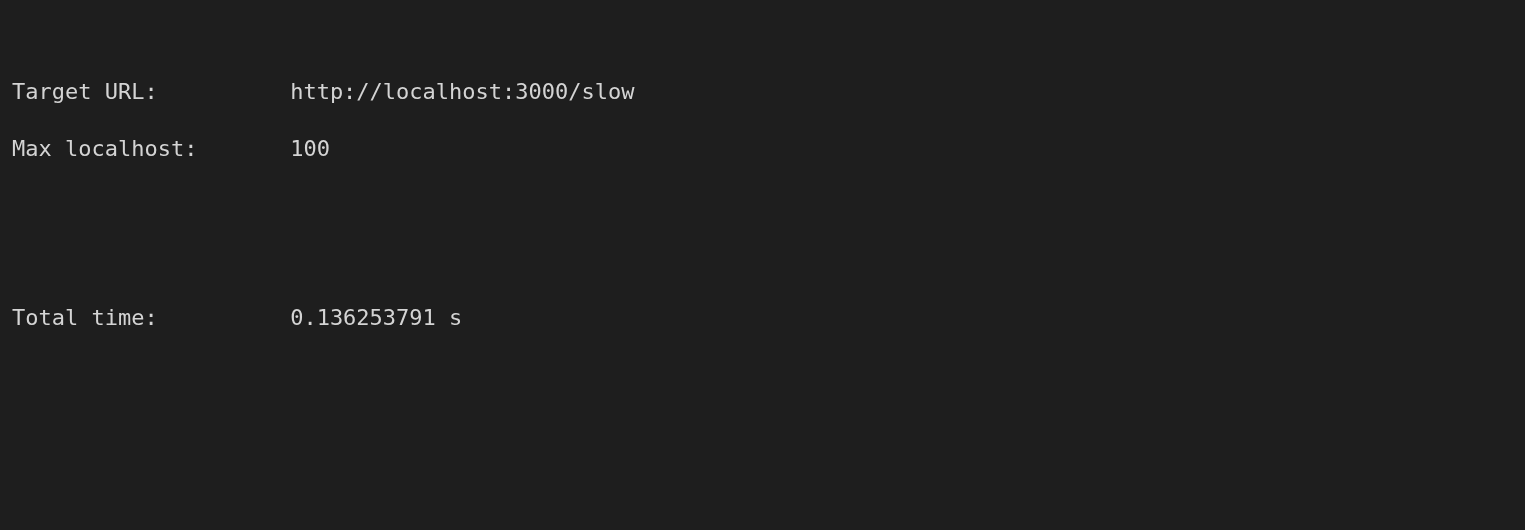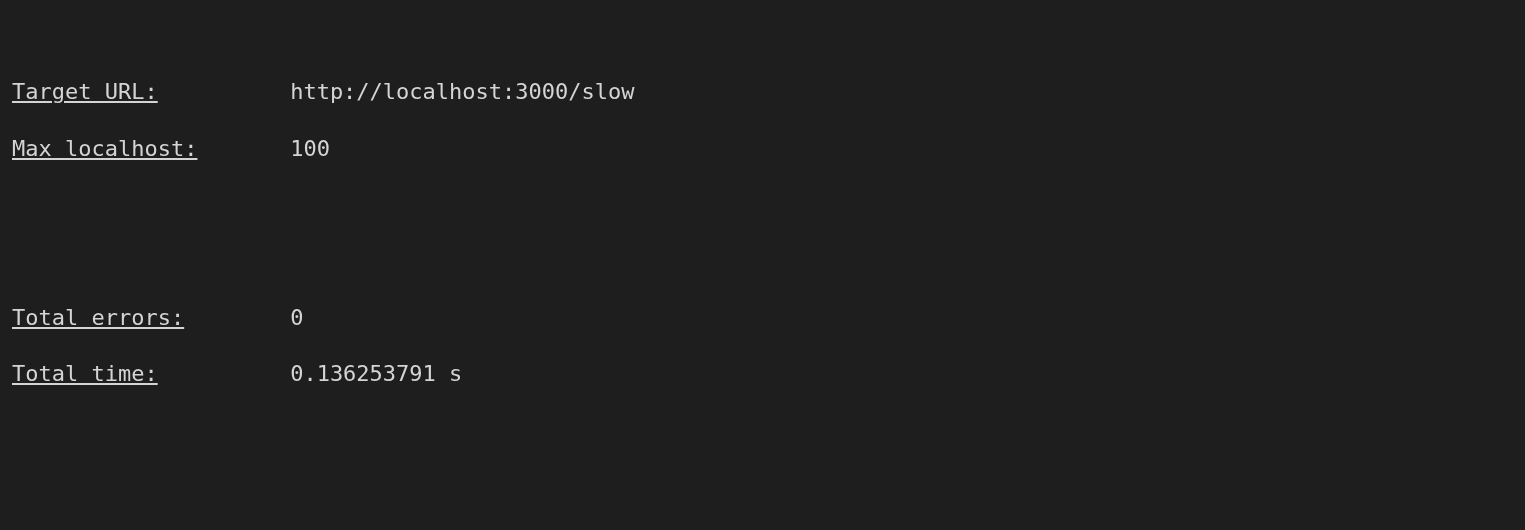--- a/index.html
+++ b/index.html
@@ -11,34 +11,33 @@
       font-size: 22px;
       color: #d4d4d4;
       overflow: hidden;
     }
     .terminal {
       padding: 22px 12px;
       line-height: 1.28;
       white-space: pre;
     }
     .row { display: block; }
-    .lbl { display: inline-block; width: 21ch; text-decoration: underline; }
+    .lbl { display: inline-block; width: 21ch; }
     .blank { height: 1.28em; }
   </style>
 </head>
 <body>
 
 <div class="terminal">
 
 <span class="row"><span class="lbl">Target URL:</span><span>http://localhost:3000/slow</span></span>
 <span class="row"><span class="lbl">Max localhost:</span><span>100</span></span>
 
 <div class="blank"></div>
 
-<span class="row"><span class="lbl">Total errors:</span><span>0</span></span>
 <span class="row"><span class="lbl">Total time:</span><span>0.136253791 s</span></span>
 
 
 
 
 
 
 
 
 

